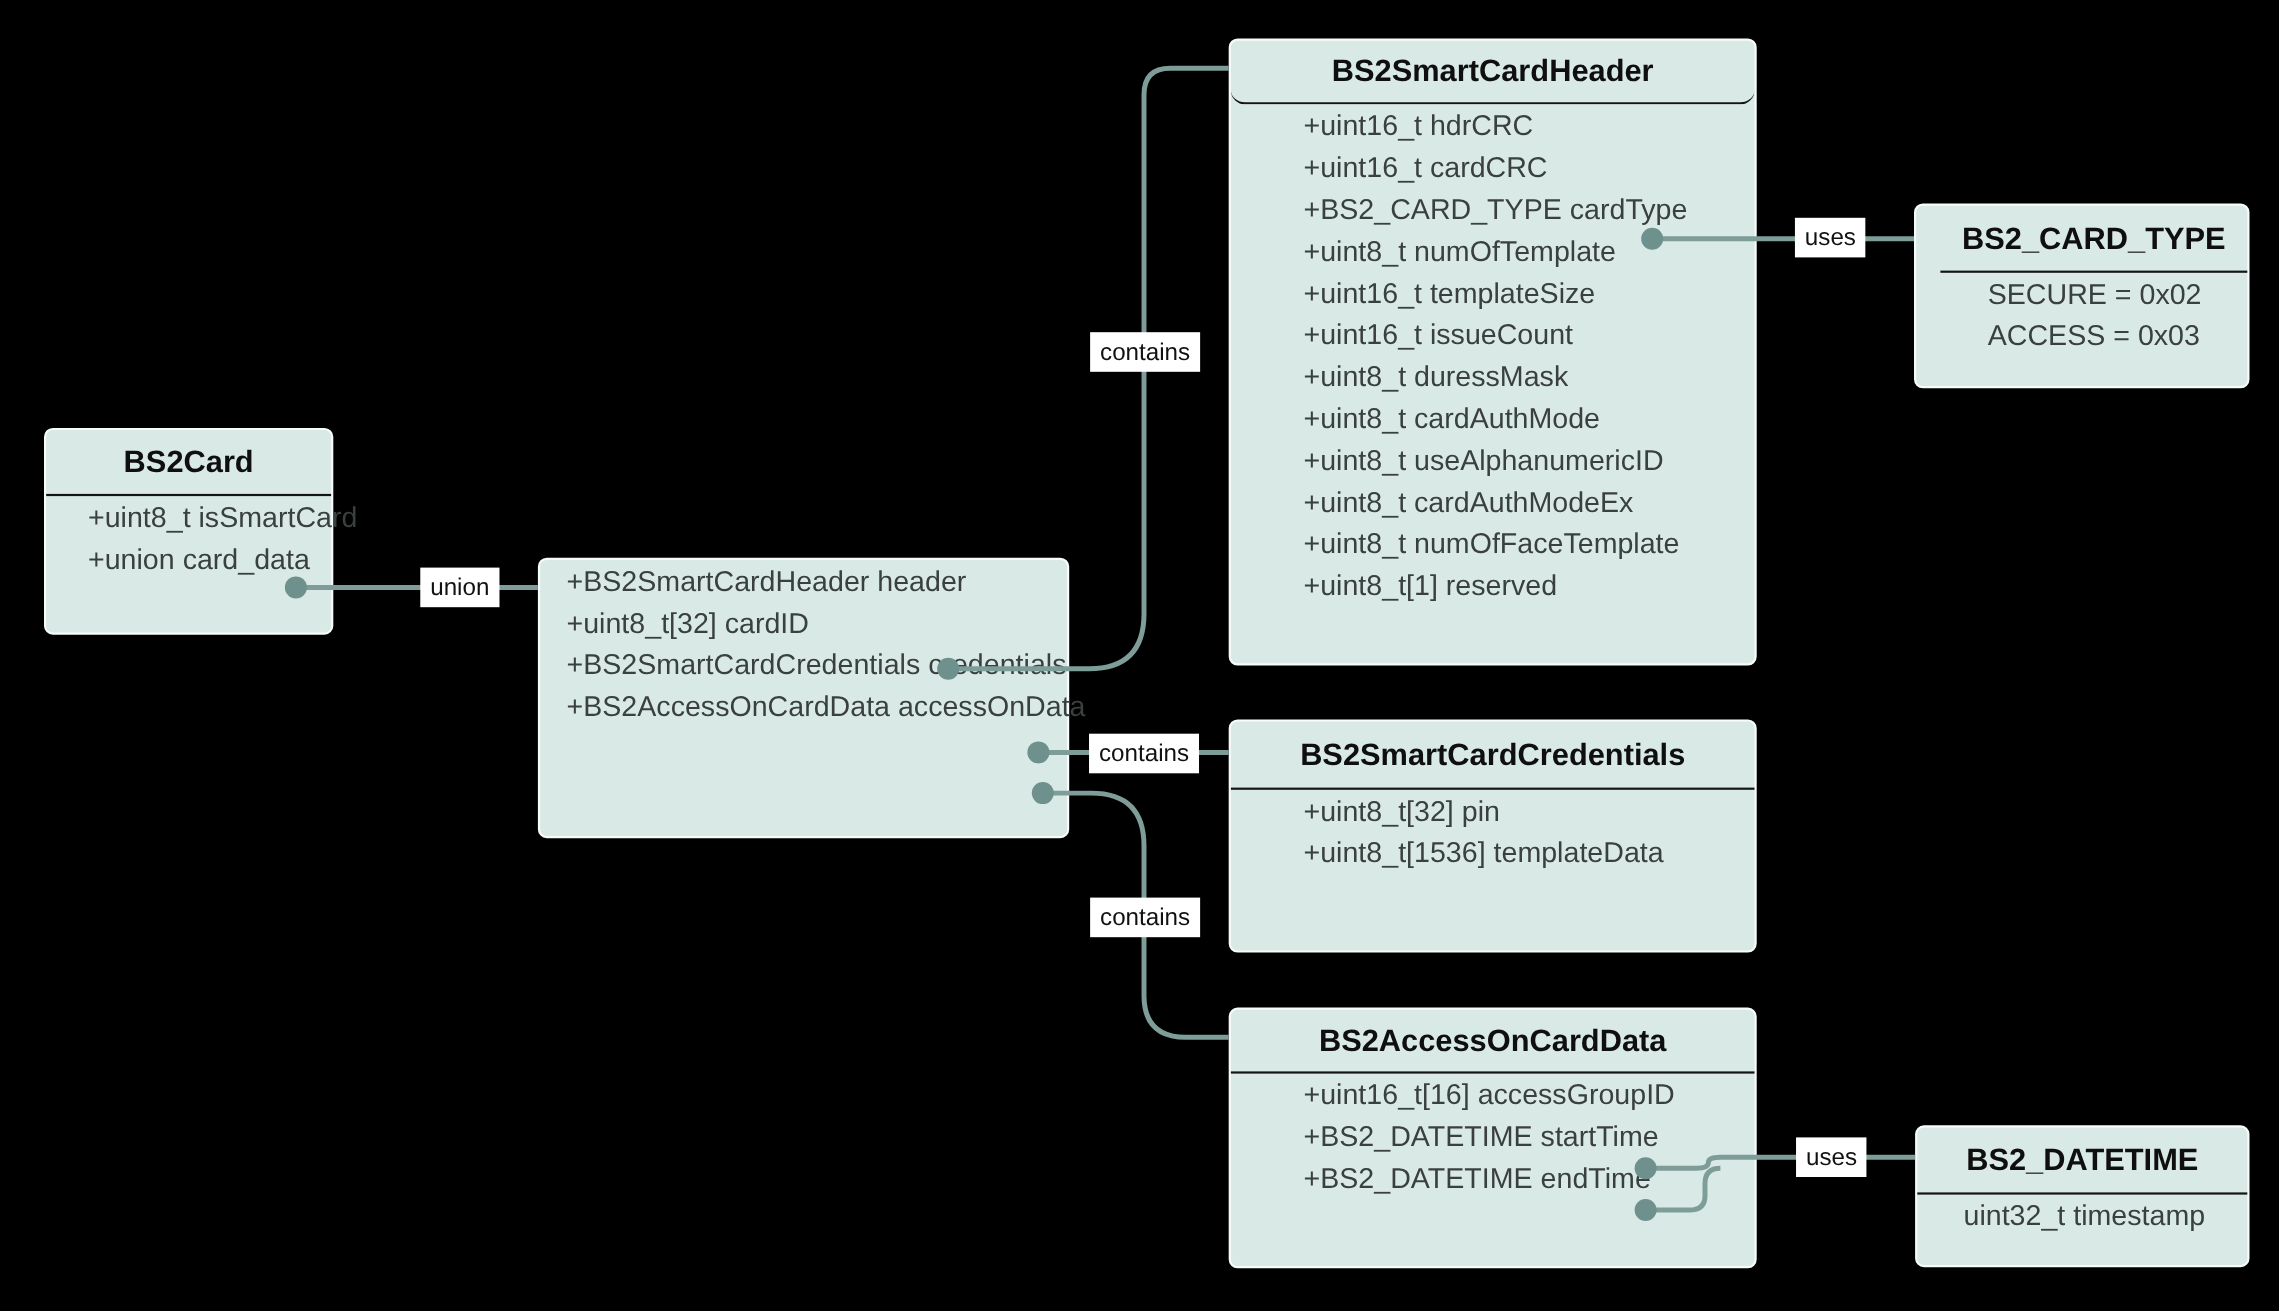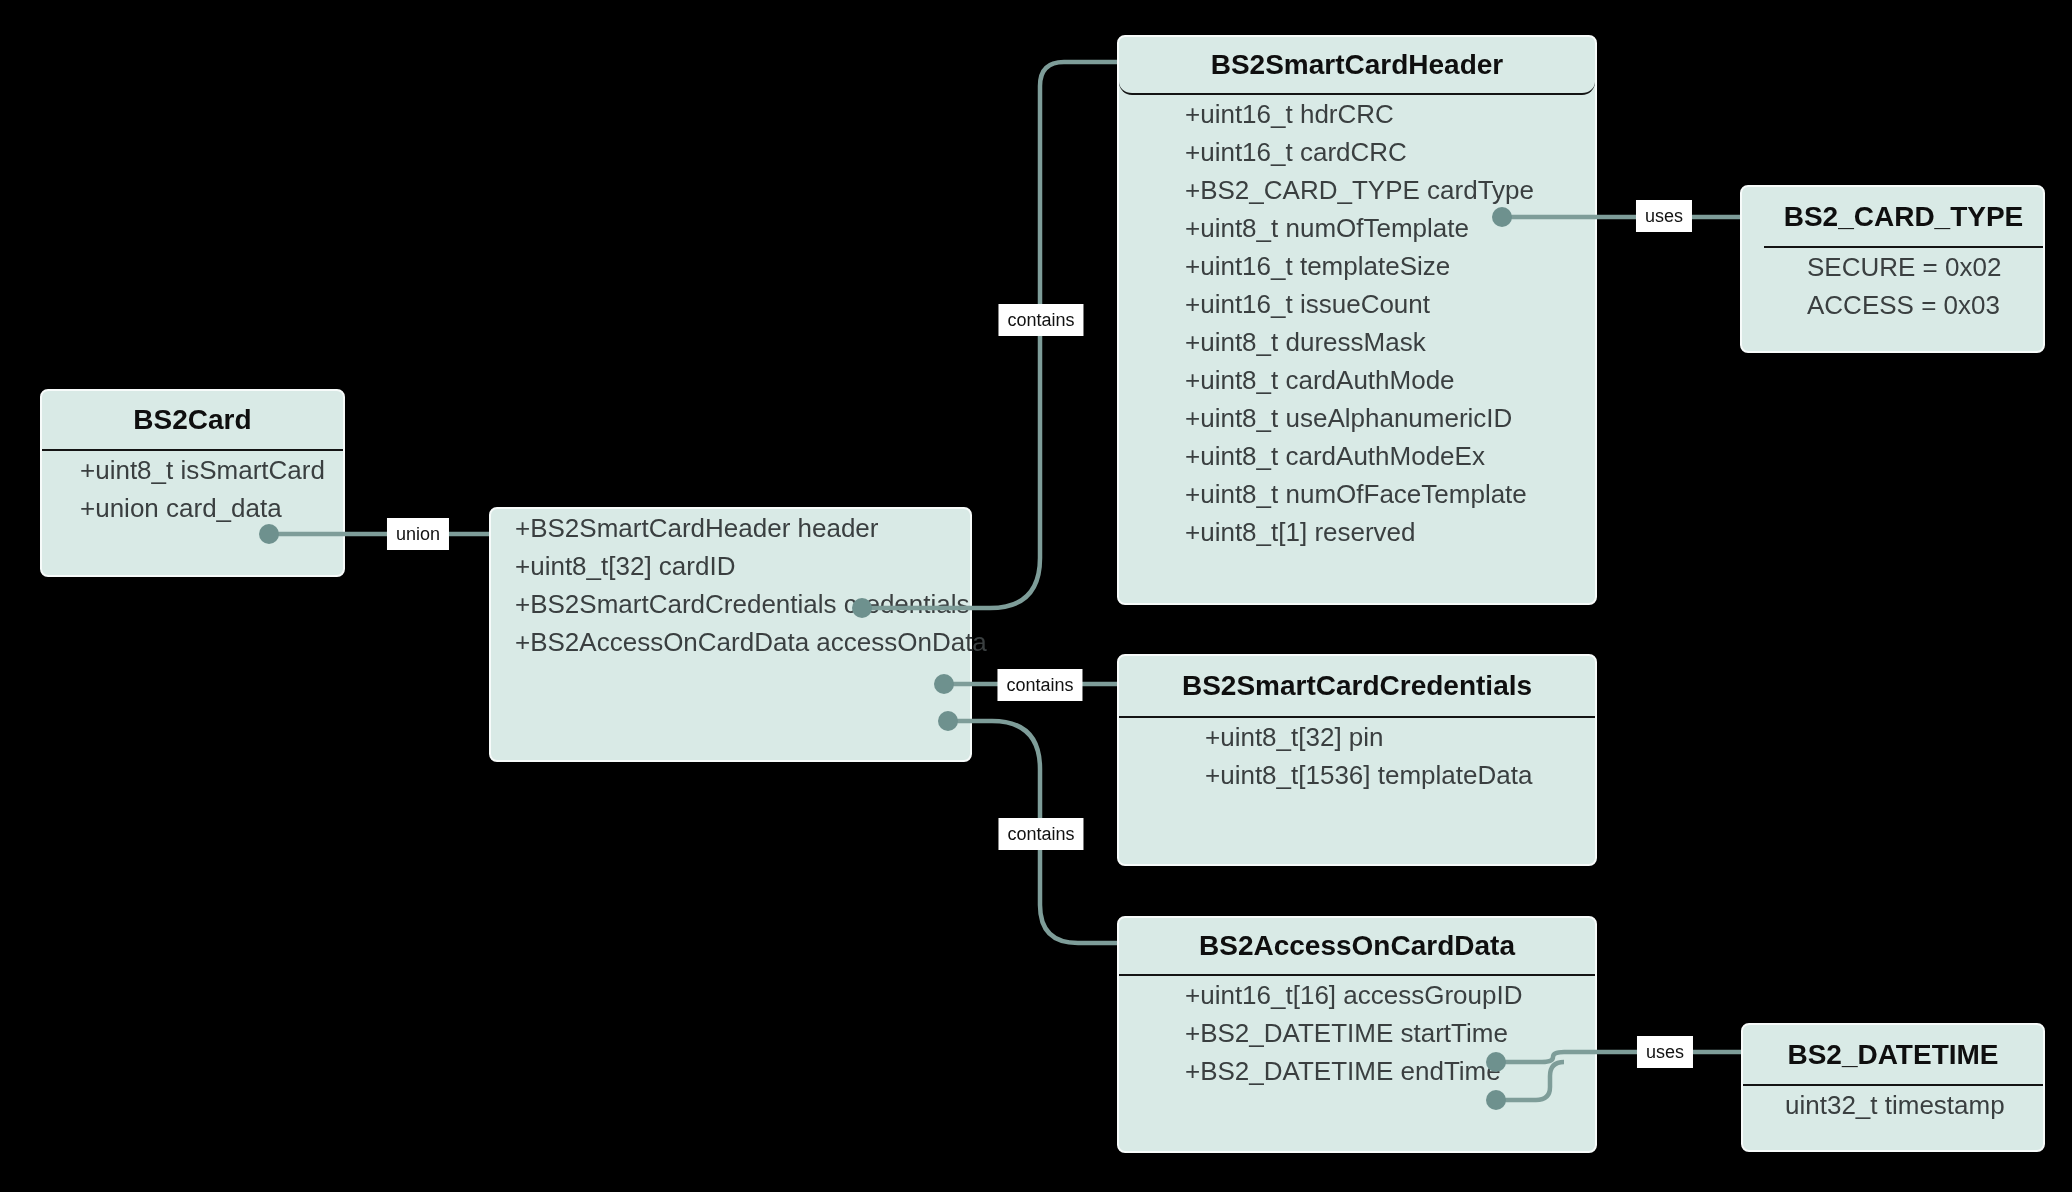--- a/index.html
+++ b/index.html
@@ -35,29 +35,29 @@
     flex:1 1 auto;display:flex;flex-direction:column;justify-content:flex-start;
     font-size:26px;color:var(--member_text);
   }
   .frow{line-height:38px;white-space:nowrap;}
   svg.overlay{position:absolute;left:0;top:0;pointer-events:none;}
   svg.overlay path{stroke:var(--connector);stroke-width:4.5;fill:none;}
   svg.overlay circle{fill:var(--dot);}
   .edge-label{
     position:absolute;transform:translate(-50%,-50%);
     background:var(--label_bg);color:#111111;
-    font-size:18px;line-height:1;padding:7px 9px;white-space:nowrap;
+    font-size:22px;line-height:1;padding:7px 9px;white-space:nowrap;
   }
 </style>
 </head>
 <body>
 
 <div class="canvas">
 
-  <div class="cbox" style="left:40px;top:389px;width:305px;height:188px;">
+  <div class="cbox" style="left:40px;top:389px;width:263px;height:188px;">
     <div class="ctitle" style="height:60px;">BS2Card</div>
     <div class="cfields" style="padding-left:38px;">
       <div class="frow">+uint8_t isSmartCard</div>
       <div class="frow">+union card_data</div>
     </div>
   </div>
 
   <div class="cbox" style="left:489px;top:507px;width:483px;height:255px;">
     <div class="cfields" style="padding-left:24px;">
       <div class="frow">+BS2SmartCardHeader header</div>
@@ -88,21 +88,21 @@
   <div class="cbox" style="left:1740px;top:185px;width:305px;height:168px;padding-left:22px;">
     <div class="ctitle" style="height:61px;">BS2_CARD_TYPE</div>
     <div class="cfields" style="padding-left:43px;">
       <div class="frow">SECURE = 0x02</div>
       <div class="frow">ACCESS = 0x03</div>
     </div>
   </div>
 
   <div class="cbox" style="left:1117px;top:654px;width:480px;height:212px;">
     <div class="ctitle" style="height:62px;">BS2SmartCardCredentials</div>
-    <div class="cfields" style="padding-left:86px;">
+    <div class="cfields" style="padding-left:66px;">
       <div class="frow">+uint8_t[32] pin</div>
       <div class="frow">+uint8_t[1536] templateData</div>
     </div>
   </div>
 
   <div class="cbox" style="left:1117px;top:916px;width:480px;height:237px;">
     <div class="ctitle" style="height:58px;">BS2AccessOnCardData</div>
     <div class="cfields" style="padding-left:66px;">
       <div class="frow">+uint16_t[16] accessGroupID</div>
       <div class="frow">+BS2_DATETIME startTime</div>

